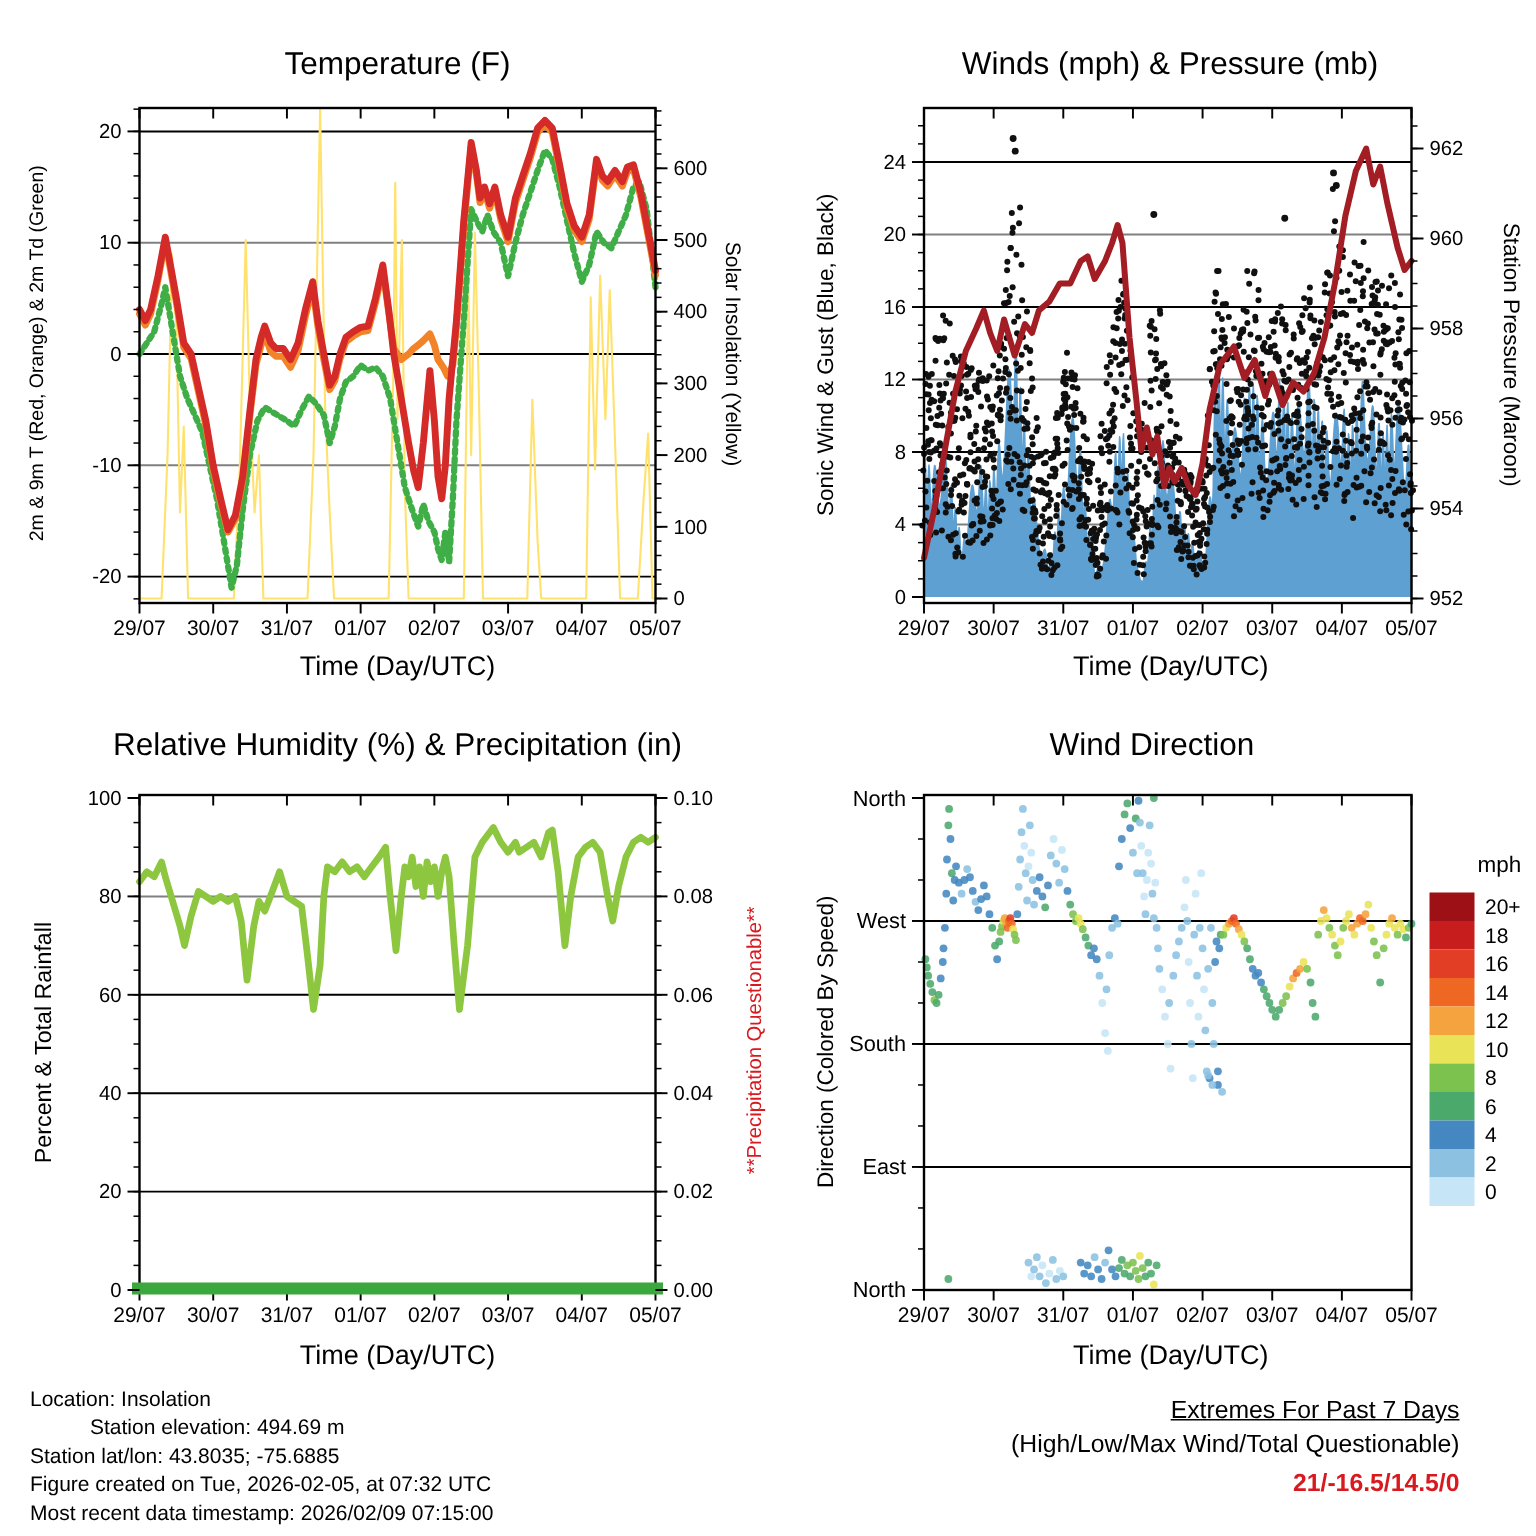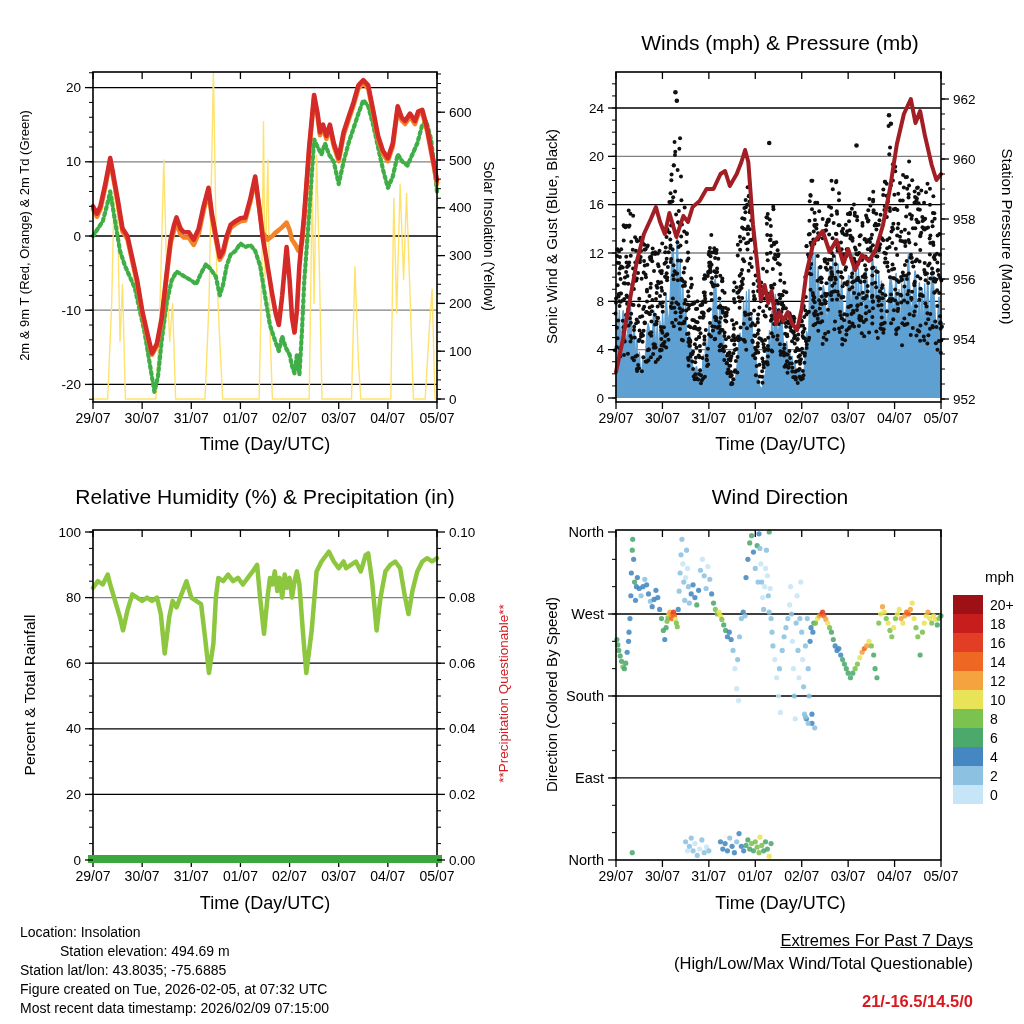--- a/index.html
+++ b/index.html
@@ -8,21 +8,21 @@
   #plot{position:absolute;left:0;top:0;}
   .txt{position:absolute;white-space:nowrap;}
   .title{font-size:21px;text-align:center;}
   .xlab{font-size:18px;text-align:center;}
   .ylab{font-size:15px;text-align:center;width:340px;}
   .rotccw{transform:rotate(-90deg);transform-origin:center;}
   .rotcw{transform:rotate(90deg);transform-origin:center;}
   .foot{font-size:14px;}
   .ext{font-size:16.5px;text-align:right;width:373px;left:600px;}
   .red{color:#d8191f;}
-  .bold{font-weight:bold;margin-top:12px;}
+  .bold{font-weight:bold;}
 </style>
 </head>
 <body>
 
 <div id="fig">
   <svg id="plot" width="1024" height="1024" viewBox="0 0 1024 1024">
       <line x1="93" y1="384.4" x2="437" y2="384.4" stroke="#000" stroke-width="1.3"></line>
       <line x1="93" y1="310.2" x2="437" y2="310.2" stroke="#808080" stroke-width="1.3"></line>
       <line x1="93" y1="236" x2="437" y2="236" stroke="#000" stroke-width="1.3"></line>
       <line x1="93" y1="161.8" x2="437" y2="161.8" stroke="#808080" stroke-width="1.3"></line>
@@ -2233,23 +2233,24 @@
       <rect x="953" y="728" width="30" height="19" fill="#4ca96c"></rect>
       <text x="990" y="742.5" font-size="14" text-anchor="start" fill="#000" font-family="Liberation Sans, sans-serif">6</text>
       <rect x="953" y="747" width="30" height="19" fill="#4487c1"></rect>
       <text x="990" y="761.5" font-size="14" text-anchor="start" fill="#000" font-family="Liberation Sans, sans-serif">4</text>
       <rect x="953" y="766" width="30" height="19" fill="#8cc1e2"></rect>
       <text x="990" y="780.5" font-size="14" text-anchor="start" fill="#000" font-family="Liberation Sans, sans-serif">2</text>
       <rect x="953" y="785" width="30" height="19" fill="#c6e5f6"></rect>
       <text x="990" y="799.5" font-size="14" text-anchor="start" fill="#000" font-family="Liberation Sans, sans-serif">0</text>
     </svg>
 
+  <div class="txt title" style="left:35px;top:31px;width:460px;">Temperature (F)</div>
   <div class="txt title" style="left:560px;top:31px;width:440px;">Winds (mph) &amp; Pressure (mb)</div>
   <div class="txt title" style="left:15px;top:485px;width:500px;">Relative Humidity (%) &amp; Precipitation (in)</div>
-  <div class="txt title" style="left:560px;top:485px;width:440px;text-align:center;">Wind Direction</div>
+  <div class="txt title" style="left:548px;top:485px;width:440px;text-align:center;">Wind Direction</div>
 
   <div class="txt xlab" style="left:95px;top:434px;width:340px;">Time (Day/UTC)</div>
   <div class="txt xlab" style="left:618px;top:434px;width:325px;">Time (Day/UTC)</div>
   <div class="txt xlab" style="left:95px;top:893px;width:340px;">Time (Day/UTC)</div>
   <div class="txt xlab" style="left:618px;top:893px;width:325px;">Time (Day/UTC)</div>
 
   <div class="txt ylab rotccw" style="left:-146px;top:228px;font-size:13px;">2m &amp; 9m T (Red, Orange) &amp; 2m Td (Green)</div>
   <div class="txt ylab rotcw" style="left:319px;top:228px;font-size:14px;">Solar Insolation (Yellow)</div>
   <div class="txt ylab rotccw" style="left:381px;top:228px;">Sonic Wind &amp; Gust (Blue, Black)</div>
   <div class="txt ylab rotcw" style="left:837px;top:228px;">Station Pressure (Maroon)</div>

